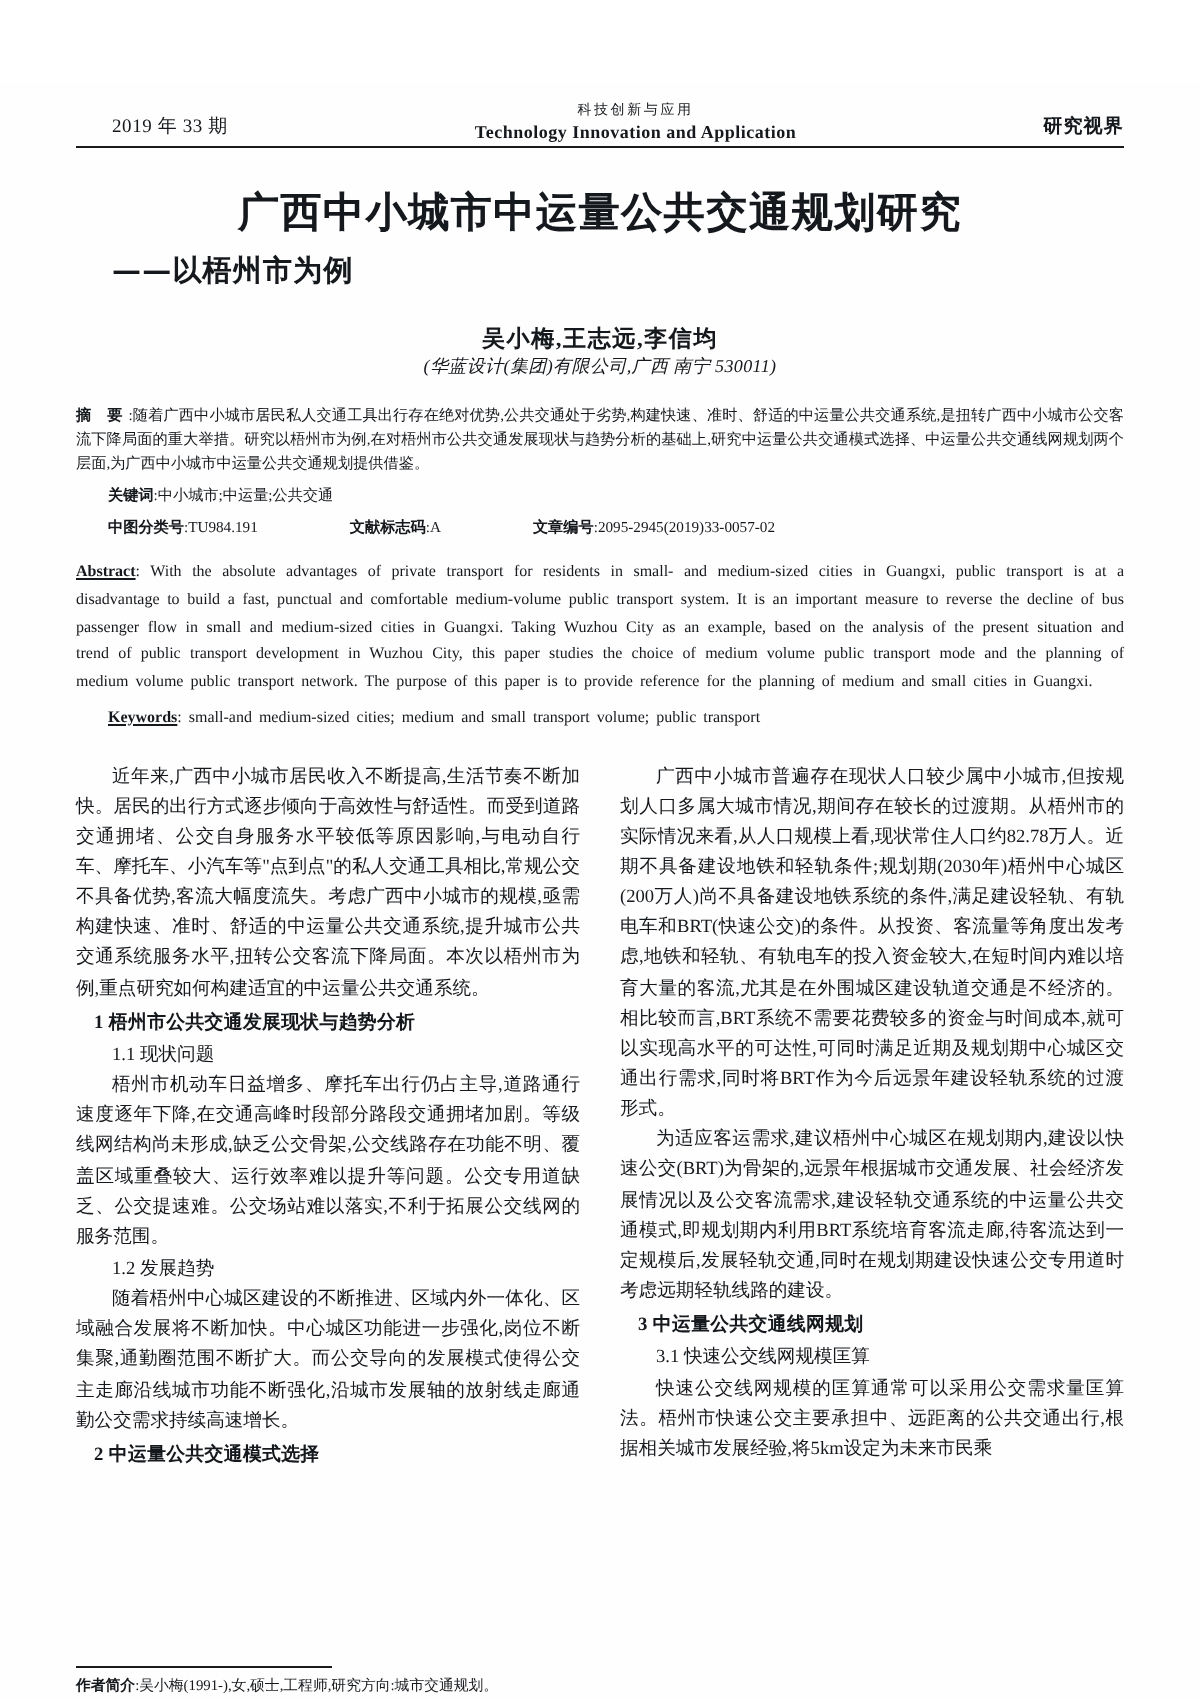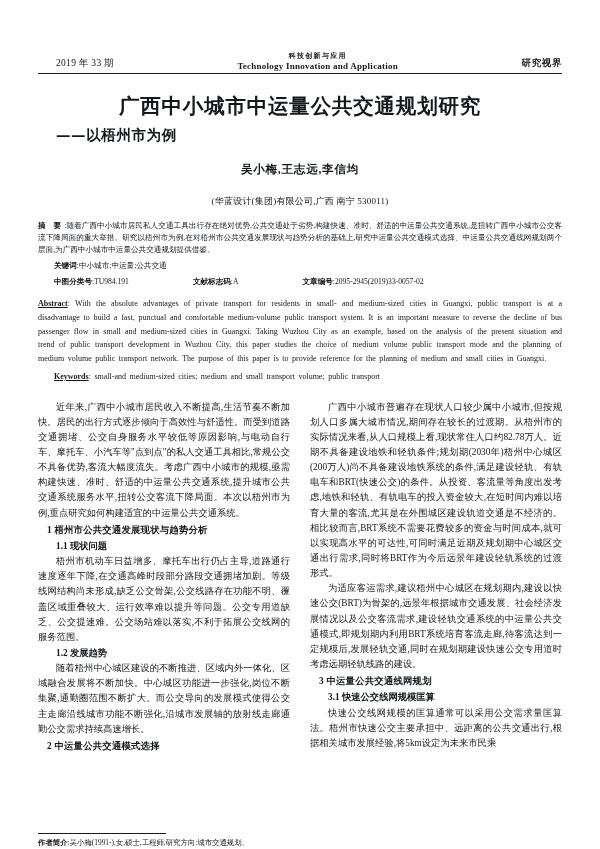--- a/index.html
+++ b/index.html
@@ -43,21 +43,21 @@
     padding-bottom: 1px;
   }
   .runhead-center {
     text-align: center;
     flex: 1;
     line-height: 1.12;
   }
   .journal-cn {
     font-family: "DejaVu Serif", "Liberation Serif", serif;
     font-size: 7px;
-    font-weight: 700;
+    font-weight: 400;
     letter-spacing: 1.3px;
     display: block;
   }
   .journal-en {
     font-size: 9px;
     font-weight: 700;
     letter-spacing: .25px;
     display: block;
     margin-top: 1px;
   }
@@ -95,24 +95,25 @@
     padding-right: 6px;
   }
   .authors {
     margin-top: 17px;
     font-size: 11.5px;
     font-weight: 700;
     letter-spacing: .8px;
     text-align: center;
   }
   .affil {
-    margin-top: 18px;
+    margin-top: 0;
     font-size: 9px;
     letter-spacing: .2px;
     text-align: center;
+    font-style: italic;
   }
 
   
   .abs-block {
     margin: 12px 38px 0 38px;
     font-size: 7.6px;
     line-height: 1.62;
     text-align: justify;
   }
   .abs-block p {
@@ -126,21 +127,21 @@
     font-weight: 700;
   }
   .kw-line {
     margin-top: 3px !important;
     text-indent: 16px;
   }
   .meta-line {
     margin-top: 4px !important;
     text-indent: 16px;
     display: flex;
-    gap: 48px;
+    gap: 30px;
     font-family: Liberation Serif, serif;
   }
   .meta-seg {
     white-space: nowrap;
   }
 
   .abs-en {
     margin: 9px 38px 0 38px;
     font-size: 8px;
     line-height: 1.72;
@@ -172,21 +173,21 @@
   }
   .h1 {
     font-family: Liberation Serif, serif;
     font-weight: 700;
     font-size: 9.4px;
     margin: 2px 0 1px 0 !important;
     text-indent: 9px !important;
     letter-spacing: .2px;
   }
   .h2 {
-    font-weight: 700;
+    font-weight: 400;
     font-size: 9.3px;
     margin: 1px 0 0 0 !important;
     text-indent: 18px !important;
   }
 
   
   .footnote {
     position: absolute;
     left: 38px;
     bottom: 42px;

